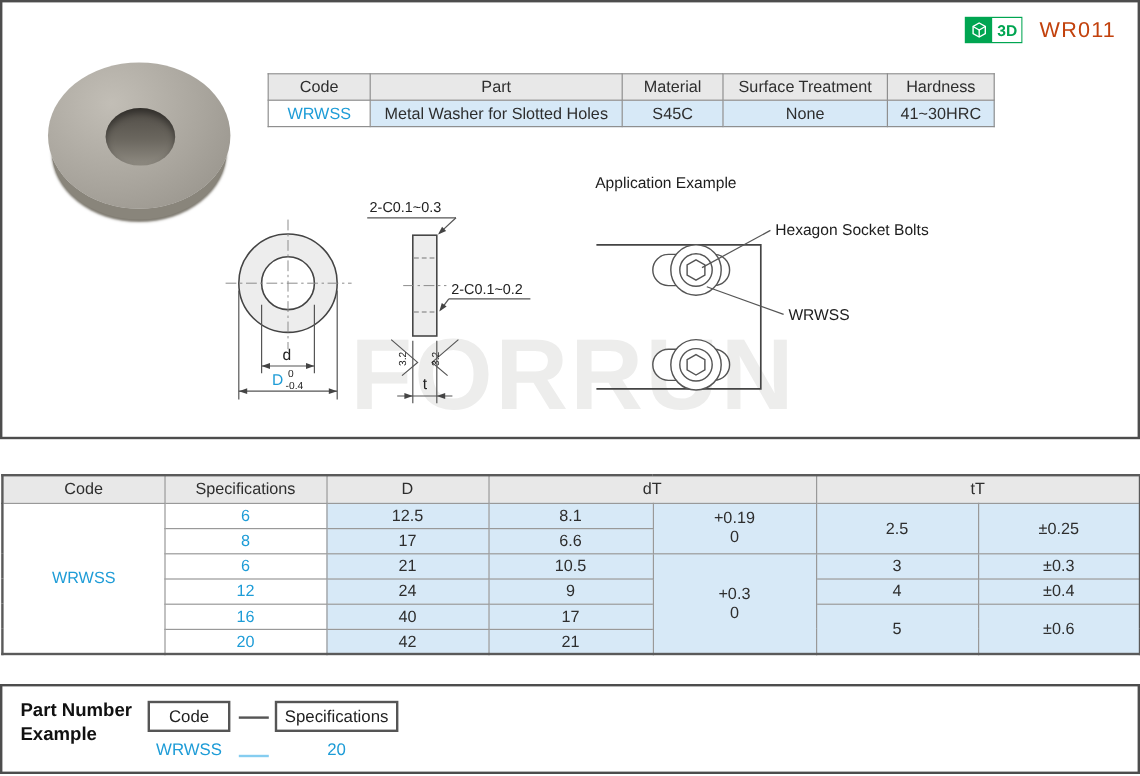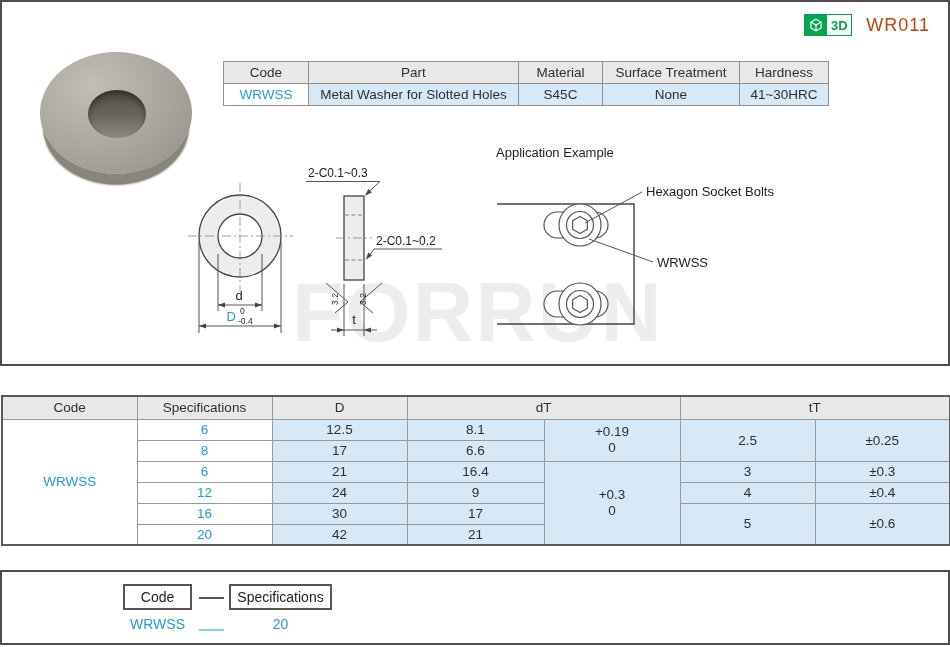--- a/index.html
+++ b/index.html
@@ -215,48 +215,49 @@
     <td rowspan="2" class="lb">±0.25</td>
   </tr>
   <tr>
     <td class="blue">8</td>
     <td class="lb">17</td>
     <td class="lb">6.6</td>
   </tr>
   <tr>
     <td class="blue">6</td>
     <td class="lb">21</td>
-    <td class="lb">16.4</td>
+    <td class="lb">10.5</td>
     <td rowspan="4" class="lb tol">+0.3
 0</td>
     <td class="lb">3</td>
     <td class="lb">±0.3</td>
   </tr>
   <tr>
     <td class="blue">12</td>
     <td class="lb">24</td>
     <td class="lb">9</td>
     <td class="lb">4</td>
     <td class="lb">±0.4</td>
   </tr>
   <tr>
     <td class="blue">16</td>
-    <td class="lb">30</td>
+    <td class="lb">40</td>
     <td class="lb">17</td>
     <td rowspan="2" class="lb">5</td>
     <td rowspan="2" class="lb">±0.6</td>
   </tr>
   <tr>
     <td class="blue">20</td>
     <td class="lb">42</td>
     <td class="lb">21</td>
   </tr>
 </tbody>
   </table>
 
 <div id="pn-panel">
+  <div id="pn-title">Part Number Example</div>
   <div id="pn-code-box" class="pn-box">Code</div>
   <div id="pn-dash-top" class="pn-dash"></div>
   <div id="pn-spec-box" class="pn-box">Specifications</div>
   <div id="pn-code-val" class="pn-val">WRWSS</div>
   <div id="pn-dash-bottom" class="pn-dash"></div>
   <div id="pn-spec-val" class="pn-val">20</div>
 </div>
 
 </body></html>

